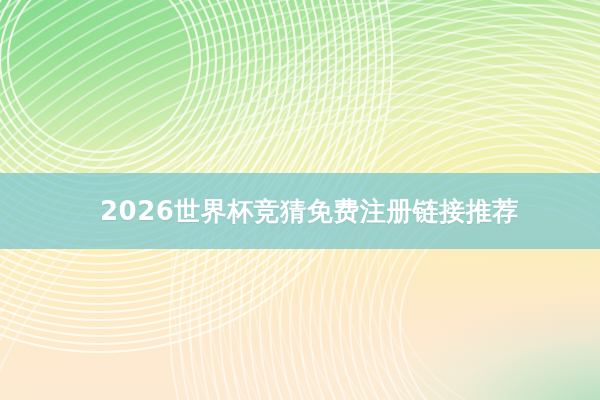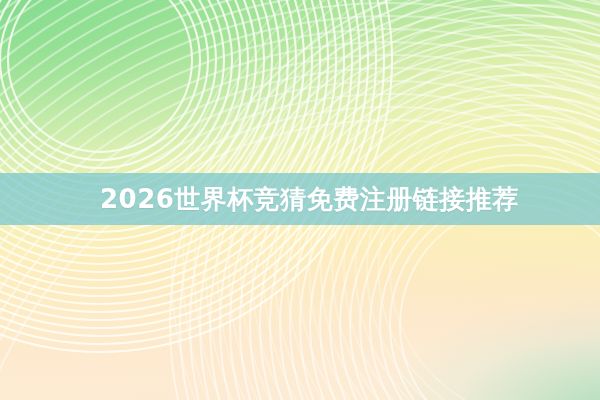--- a/index.html
+++ b/index.html
@@ -150,21 +150,21 @@
     stroke: rgba(255, 255, 250, 0.30);
     stroke-width: 1.8;
   }
 
   
   #title-band {
     position: absolute;
     left: 0;
     right: 0;
     top: 173px;
-    height: 52px;
+    height: 76px;
     background: rgba(118, 197, 207, 0.72);
     display: flex;
     align-items: center;
     z-index: 5;
   }
 
   #title-text {
     margin-left: 100px;
     color: #ffffff;
     font-family: "DejaVu Sans", "Liberation Sans", sans-serif;

